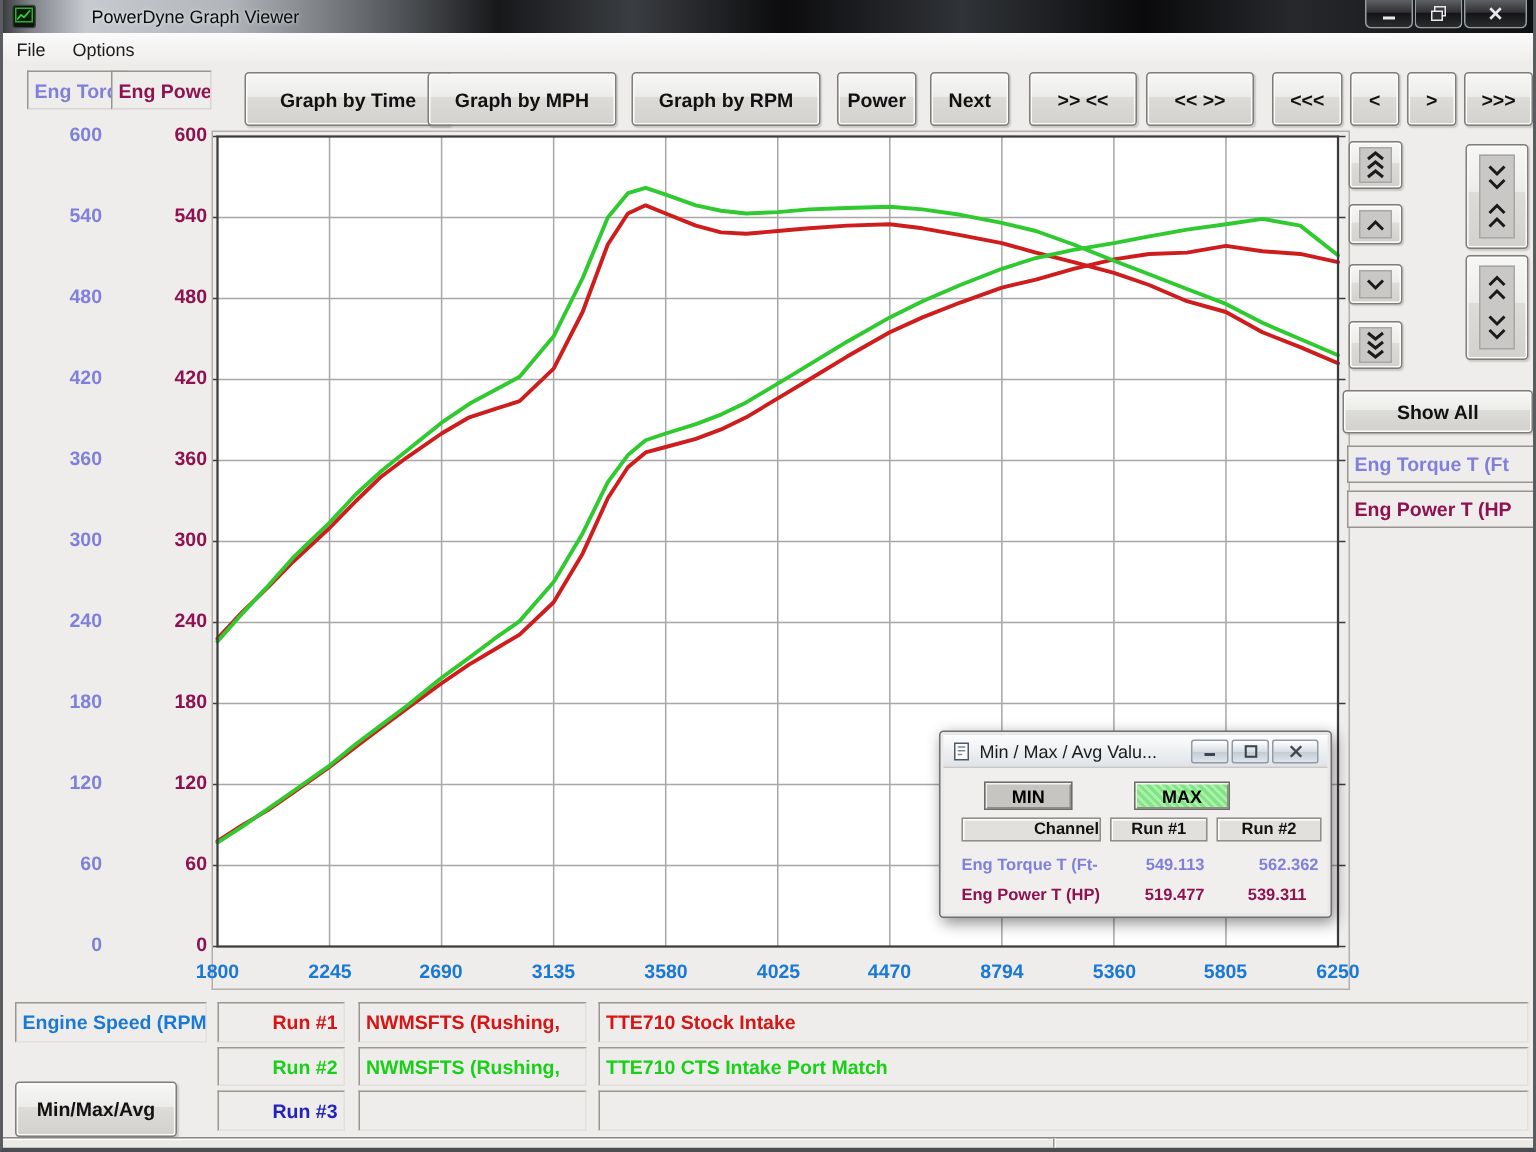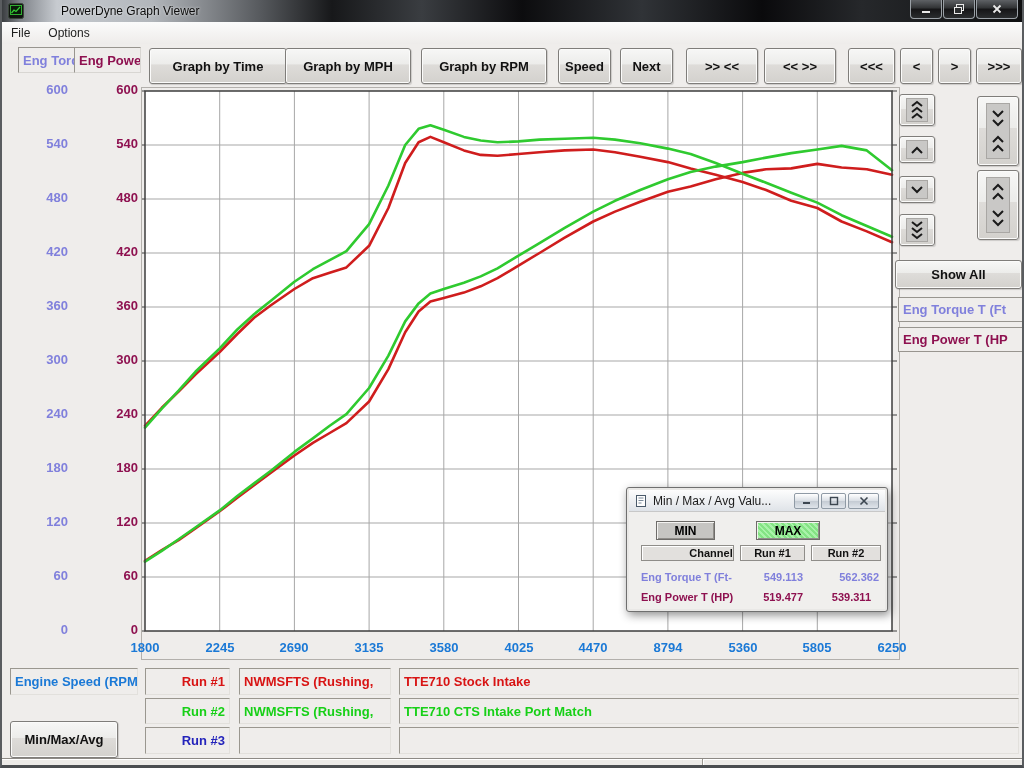--- a/index.html
+++ b/index.html
@@ -111,24 +111,24 @@
   </div>
 
   <div class="menubar">
     <span class="menu-item">File</span>
     <span class="menu-item">Options</span>
   </div>
 
   <div class="hdrbox" style="left: 16px; width: 67px; color: rgb(128, 128, 220);">Eng Torq</div>
   <div class="hdrbox" style="left: 72px; width: 67px; color: rgb(142, 17, 80);">Eng Powe</div>
 
-  <div class="btn3d" style="left:147px;top:48px;width:138px;height:36px;">Graph by Time</div>
+  <div class="btn3d" style="left:161px;top:48px;width:138px;height:36px;">Graph by Time</div>
   <div class="btn3d" style="left:283px;top:48px;width:126px;height:36px;">Graph by MPH</div>
   <div class="btn3d" style="left:419px;top:48px;width:126px;height:36px;">Graph by RPM</div>
-  <div class="btn3d" style="left:556px;top:48px;width:53px;height:36px;">Speed</div>
+  <div class="btn3d" style="left:556px;top:48px;width:53px;height:36px;">Power</div>
   <div class="btn3d" style="left:618px;top:48px;width:53px;height:36px;">Next</div>
   <div class="btn3d" style="left:684px;top:48px;width:72px;height:36px;">&gt;&gt; &lt;&lt;</div>
   <div class="btn3d" style="left:762px;top:48px;width:72px;height:36px;">&lt;&lt; &gt;&gt;</div>
   <div class="btn3d" style="left:846px;top:48px;width:47px;height:36px;">&lt;&lt;&lt;</div>
   <div class="btn3d" style="left:898px;top:48px;width:33px;height:36px;">&lt;</div>
   <div class="btn3d" style="left:936px;top:48px;width:33px;height:36px;">&gt;</div>
   <div class="btn3d" style="left:974px;top:48px;width:46px;height:36px;">&gt;&gt;&gt;</div>
 
   <div class="chart-frame"></div>
   <svg id="chart-svg" width="757" height="560" viewBox="0 0 757 560">

